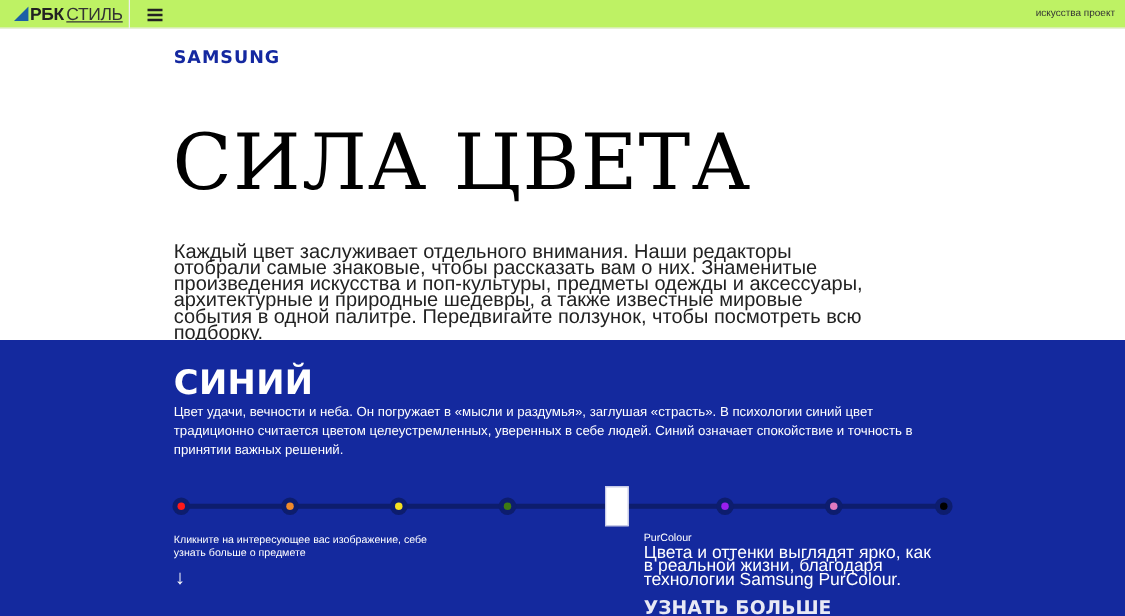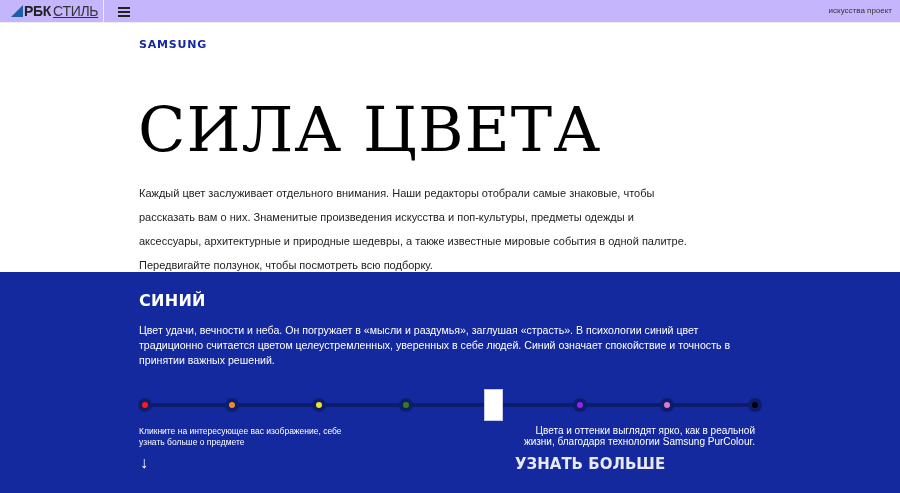--- a/index.html
+++ b/index.html
@@ -1,49 +1,49 @@
 <!DOCTYPE html>
 <html><head>
 <meta charset="utf-8">
 <style>
   * { box-sizing: border-box; margin: 0; padding: 0; }
   html, body { width: 900px; height: 493px; overflow: hidden; background: #fff; }
   body { font-family: "Liberation Sans", "DejaVu Sans", sans-serif; position: relative; }
 
-  .topbar { position: absolute; left: 0; top: 0; width: 900px; height: 23px; border-bottom: 1px solid #eeeeee; background: #c4b5fd; }
+  .topbar { position: absolute; left: 0; top: 0; width: 900px; height: 23px; border-bottom: 1px solid #eeeeee; background: #bef264; }
   .logo { position: absolute; left: 11px; top: 3px; height: 16px; display: flex; align-items: center; }
   .logo-mark { width: 12px; height: 12px; background: linear-gradient(135deg, #2e9f6b 0 50%, #1c5fa6 50% 100%); clip-path: polygon(100% 0, 100% 100%, 0 100%); margin-right: 1px; }
   .logo-rbk { font-family: "Liberation Sans", sans-serif; font-weight: bold; font-size: 14px; color: #222; letter-spacing: -0.3px; }
   .logo-style { font-family: "Liberation Sans", sans-serif; font-size: 14px; color: #333; margin-left: 2px; letter-spacing: -0.3px; text-decoration: underline; }
   .divider-v { position: absolute; left: 103px; top: 0; width: 1px; height: 23px; background: #eeeeee; }
   .burger { position: absolute; left: 118px; top: 7px; width: 12px; height: 10px; cursor: pointer; }
   .burger span { display: block; height: 2px; background: #222; margin-bottom: 2px; }
   .joint { position: absolute; right: 8px; top: 6px; font-size: 8px; color: #333; }
 
-  .samsung { position: absolute; left: 139px; top: 38px; font-family: "DejaVu Sans", sans-serif; font-weight: bold; font-size: 11px; letter-spacing: 0.8px; color: #1428a0; }
+  .samsung { position: absolute; left: 139px; top: 38px; font-family: "DejaVu Sans", sans-serif; font-weight: bold; font-size: 14px; letter-spacing: 0.8px; color: #1428a0; }
 
   .hero-title { position: absolute; left: 138px; top: 95px; font-family: "DejaVu Serif", "Liberation Serif", serif; font-weight: normal; font-size: 62px; line-height: 70px; color: #000; letter-spacing: 1px; white-space: nowrap; }
 
-  .intro { position: absolute; left: 139px; top: 181px; width: 560px; font-size: 11px; line-height: 24px; color: #222; }
+  .intro { position: absolute; left: 139px; top: 195px; width: 560px; font-size: 16px; line-height: 13px; color: #222; }
 
   .blue { position: absolute; left: 0; top: 272px; width: 900px; height: 221px; background: #14299e; }
-  .color-title { position: absolute; left: 139px; top: 291px; font-family: "DejaVu Sans", sans-serif; font-weight: bold; font-size: 16px; color: #fff; letter-spacing: 0.3px; }
+  .color-title { position: absolute; left: 139px; top: 291px; font-family: "DejaVu Sans", sans-serif; font-weight: bold; font-size: 27px; color: #fff; letter-spacing: 0.3px; }
   .color-desc { position: absolute; left: 139px; top: 323px; width: 600px; font-size: 10.6px; line-height: 15px; color: #fff; }
 
   .track { position: absolute; left: 145px; top: 403px; width: 611px; height: 4px; background: #0d1d6e; }
   .dot { position: absolute; width: 14px; height: 14px; border-radius: 50%; background: #0d1d6e; top: 398px; cursor: pointer; }
   .dot i { position: absolute; left: 4px; top: 4px; width: 6px; height: 6px; border-radius: 50%; display: block; }
   .handle { position: absolute; left: 484px; top: 389px; width: 19px; height: 32px; background: #fff; border: 1px solid #c8cbe8; cursor: grab; }
 
   .hint { position: absolute; left: 139px; top: 426px; width: 220px; font-size: 8.5px; line-height: 11px; color: #fff; }
   .arrow-down { position: absolute; left: 140px; top: 454px; font-size: 16px; color: #fff; }
 
   .pur { position: absolute; left: 515px; top: 425px; width: 240px; color: #fff; }
   .pur-title { font-size: 8.5px; line-height: 11px; }
-  .pur-text { font-size: 10px; line-height: 11px; text-align: right; }
+  .pur-text { font-size: 14px; line-height: 11px; }
   .pur-link { margin-top: 8px; font-family: "DejaVu Sans", sans-serif; font-weight: bold; font-size: 15px; color: #e8e9f5; cursor: pointer; display: inline-block; }
 </style>
 </head>
 <body>
 
 <div class="topbar">
   <div class="logo">
     <div class="logo-mark"></div>
     <span class="logo-rbk">РБК</span>
     <span class="logo-style">СТИЛЬ</span>
@@ -87,15 +87,16 @@
   </div>
 <div class="dot" style="left:748px">
     <i style="background:#000"></i>
   </div>
 <div class="handle"></div>
 
 <p class="hint">Кликните на интересующее вас изображение, себе узнать больше о предмете</p>
 <div class="arrow-down">↓</div>
 
 <div class="pur">
+  <div class="pur-title">PurColour</div>
   <div class="pur-text">Цвета и оттенки выглядят ярко, как в реальной жизни, благодаря технологии Samsung PurColour.</div>
   <a class="pur-link">УЗНАТЬ БОЛЬШЕ</a>
 </div>
 
 </body></html>

